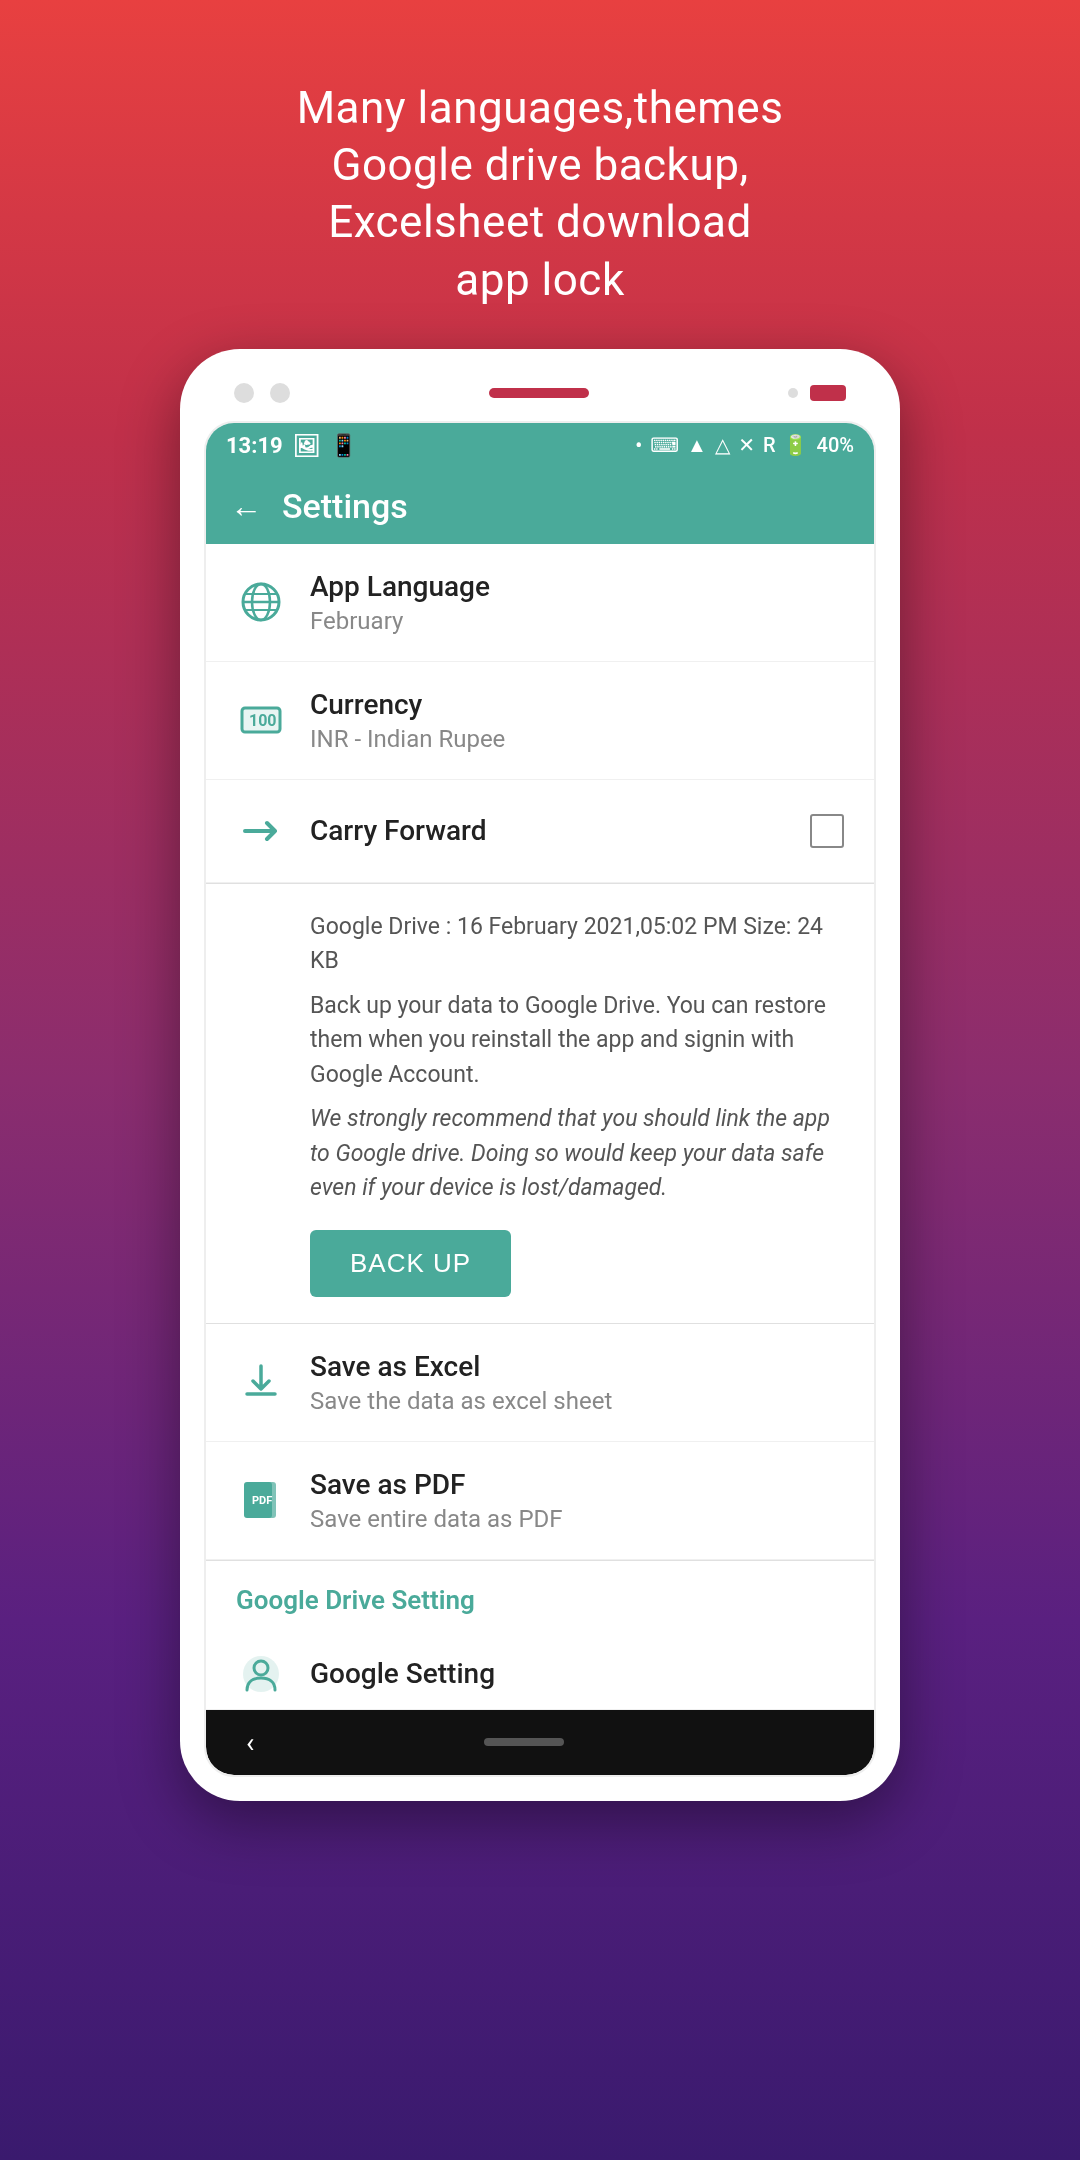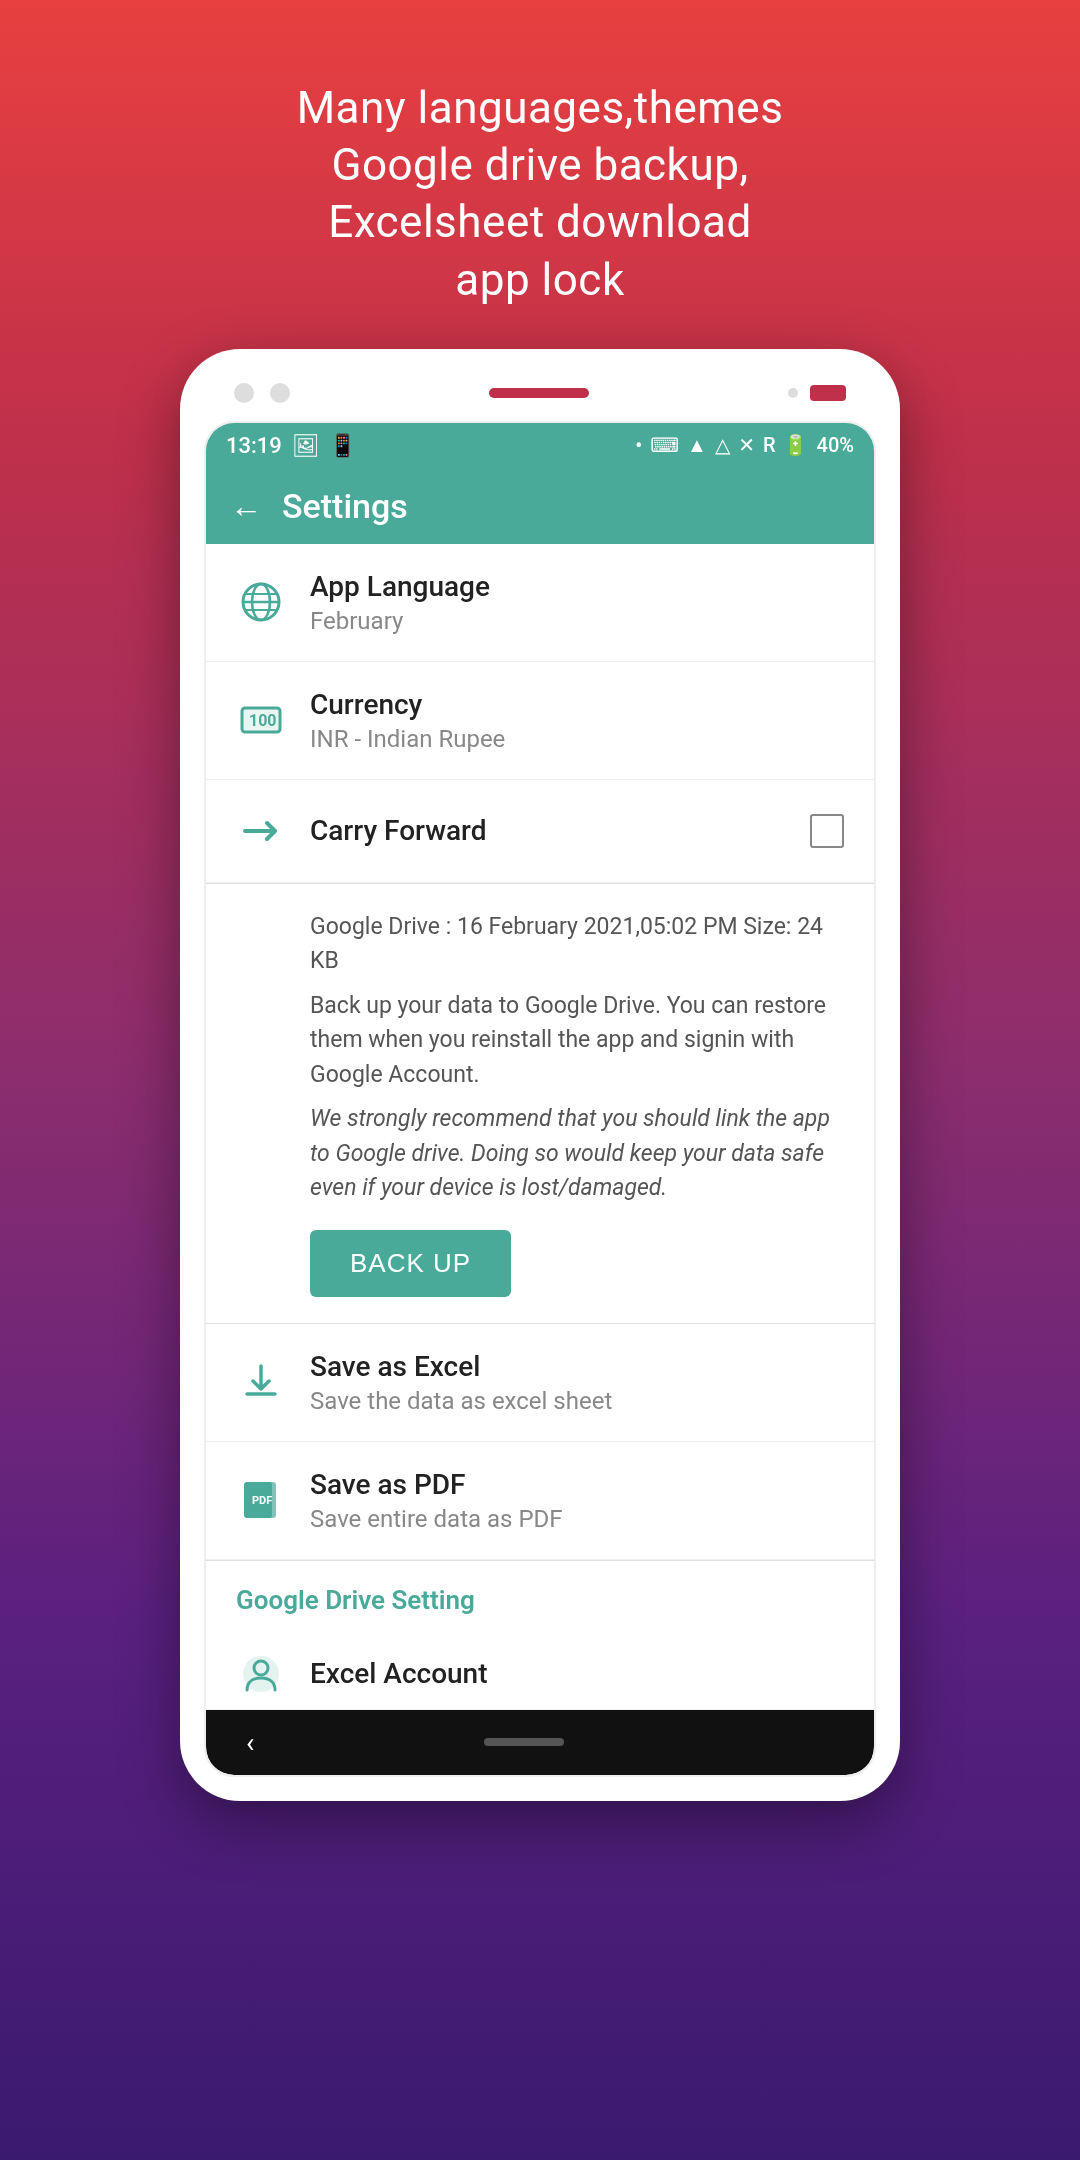--- a/index.html
+++ b/index.html
@@ -86,21 +86,21 @@
     .status-bar {
       background: #4aaa9a;
       color: white;
       display: flex;
       justify-content: space-between;
       align-items: center;
       padding: 10px 20px;
       font-size: 22px;
       font-weight: 500;
     }
-    .status-left { display: flex; align-items: center; gap: 10px; }
+    .status-left { display: flex; align-items: center; gap: 10px; font-weight: bold; }
     .status-right { display: flex; align-items: center; gap: 8px; font-size: 20px; }
 
     
     .app-bar {
       background: #4aaa9a;
       color: white;
       display: flex;
       align-items: center;
       padding: 18px 24px;
       gap: 20px;
@@ -393,21 +393,21 @@
 
       <div class="setting-item" style="padding-bottom:10px;">
         <div class="setting-icon">
           <svg viewBox="0 0 44 44" fill="none" xmlns="http://www.w3.org/2000/svg">
             <circle cx="22" cy="22" r="18" fill="#4aaa9a" opacity="0.15"></circle>
             <circle cx="22" cy="16" r="7" stroke="#4aaa9a" stroke-width="3" fill="none"></circle>
             <path d="M8 38 C8 30 14 26 22 26 C30 26 36 30 36 38" stroke="#4aaa9a" stroke-width="3" stroke-linecap="round" fill="none"></path>
           </svg>
         </div>
         <div class="setting-text">
-          <div class="setting-title">Excel Account</div>
+          <div class="setting-title">Google Setting</div>
         </div>
       </div>
 
     </div>
 
     <div class="phone-bottom-bar">
       <span class="nav-back-btn">‹</span>
       <div class="nav-home-pill"></div>
       <div class="nav-spacer"></div>
     </div>

